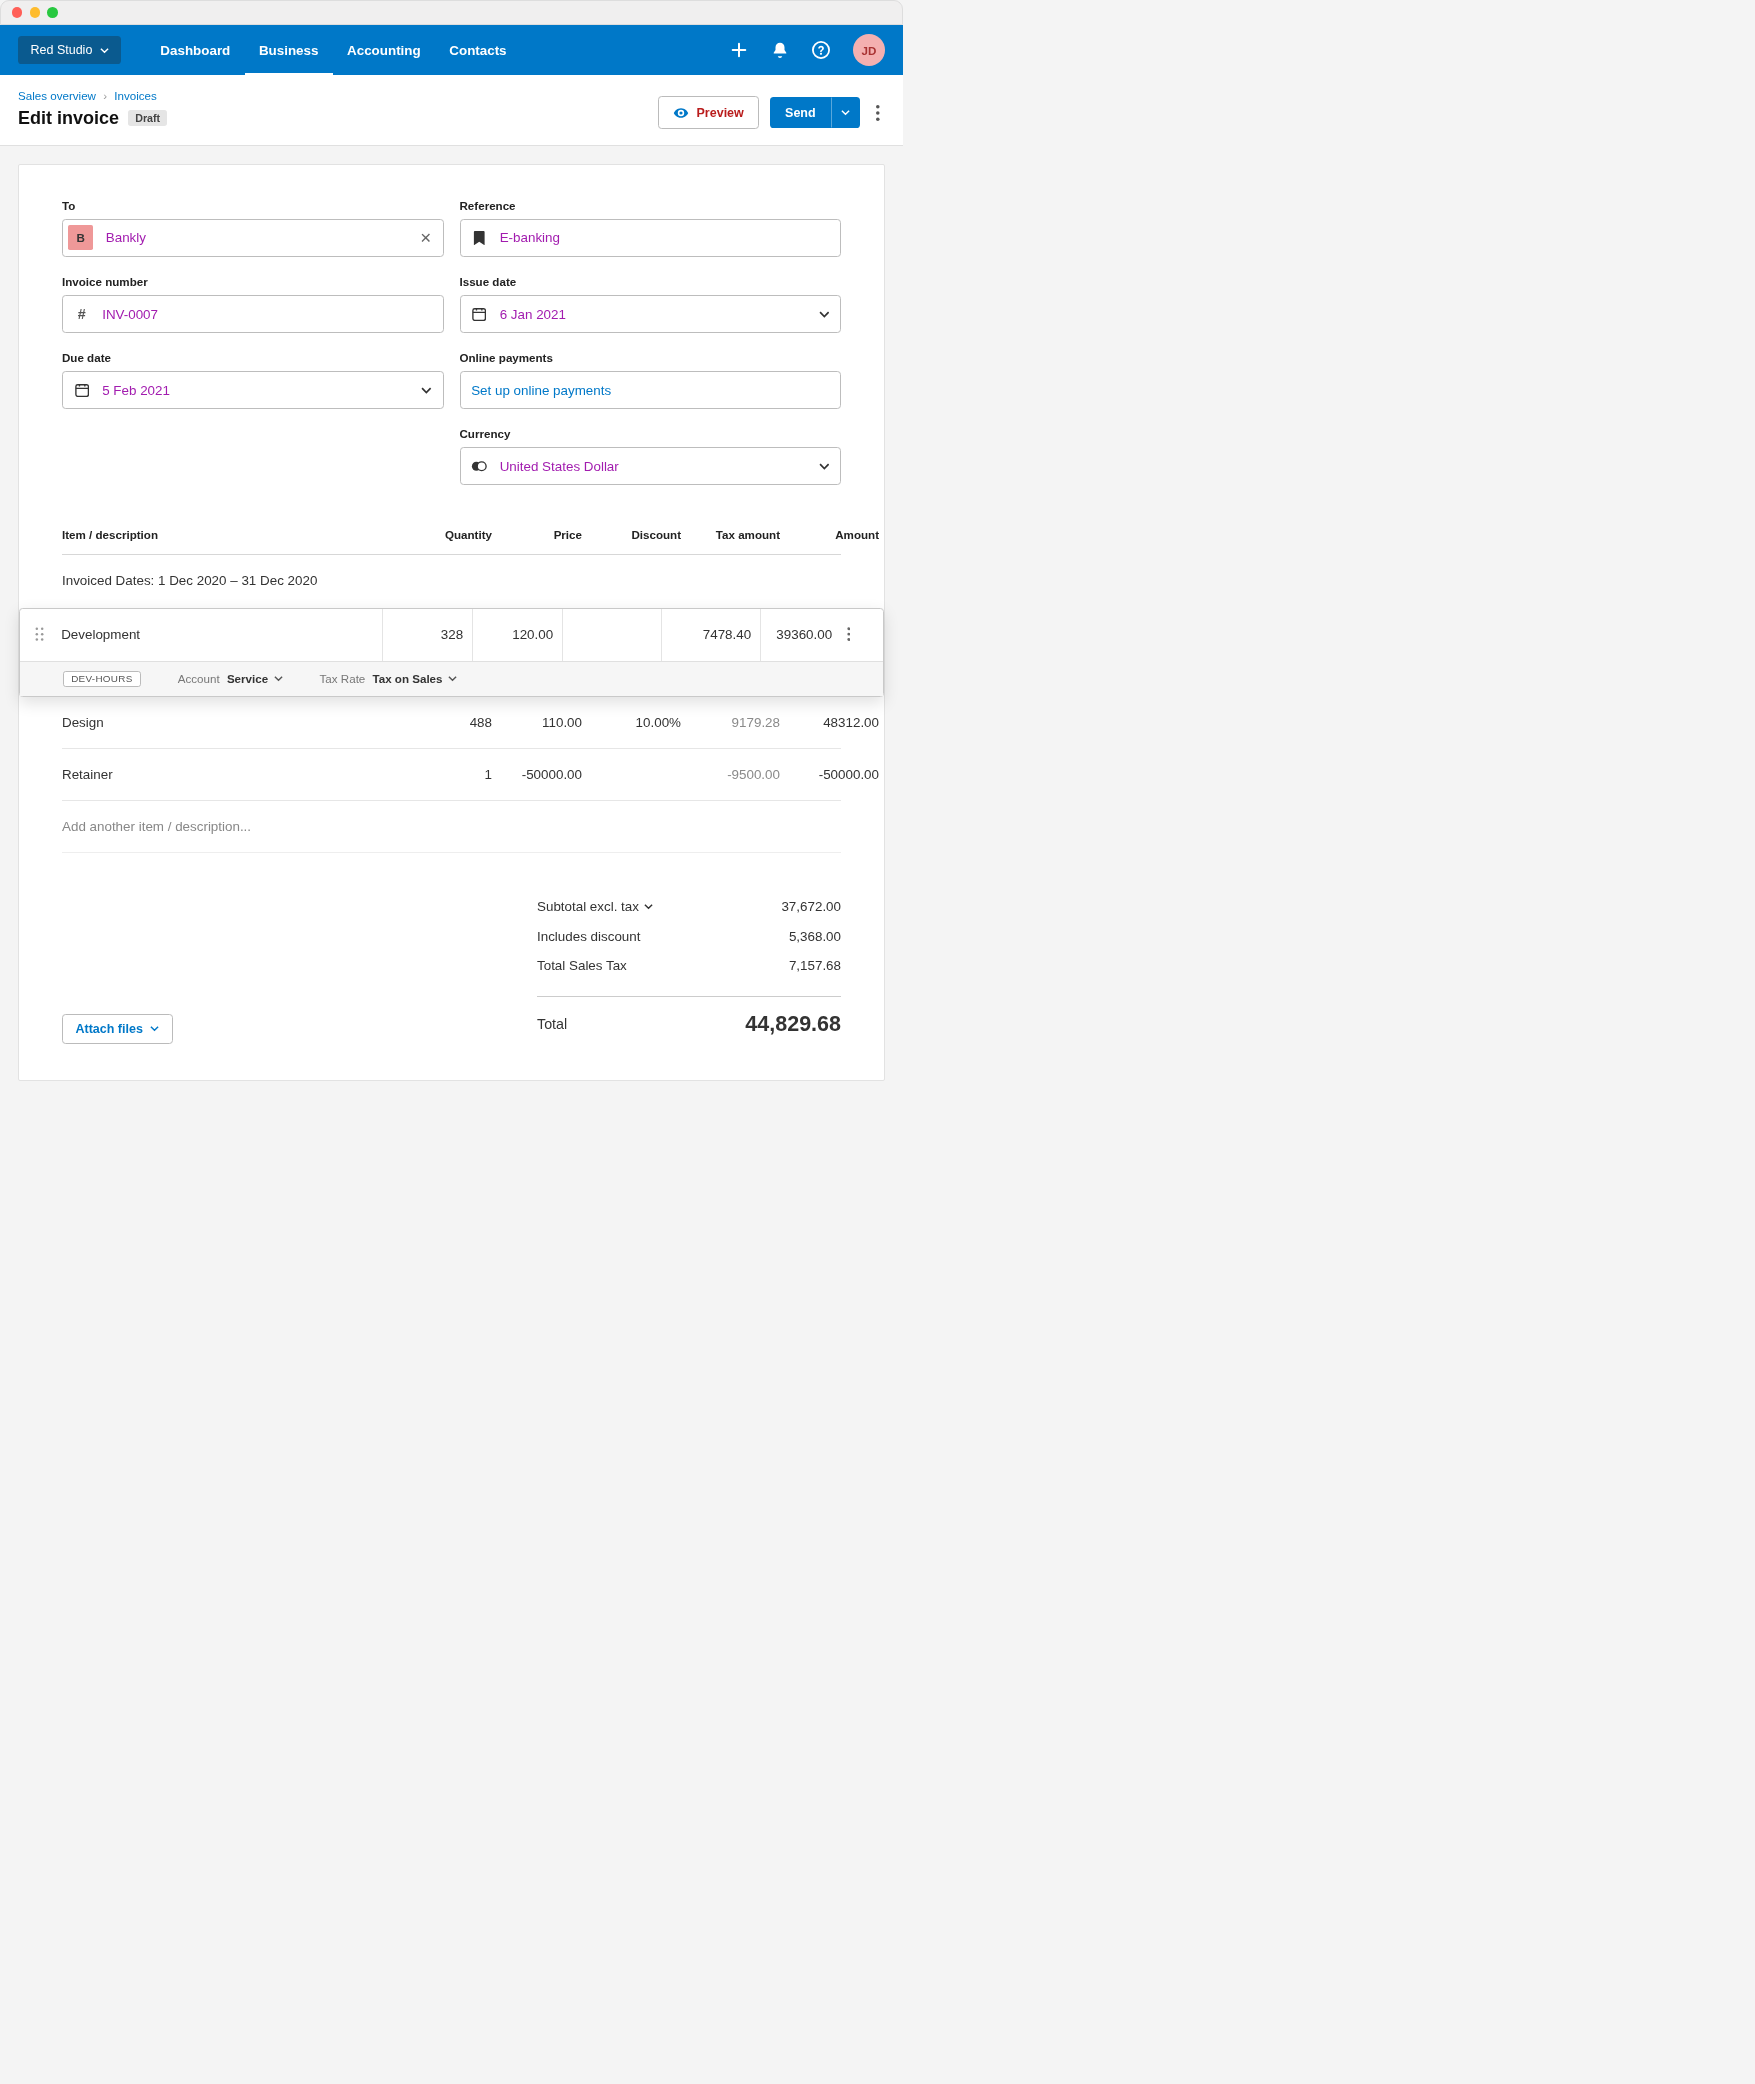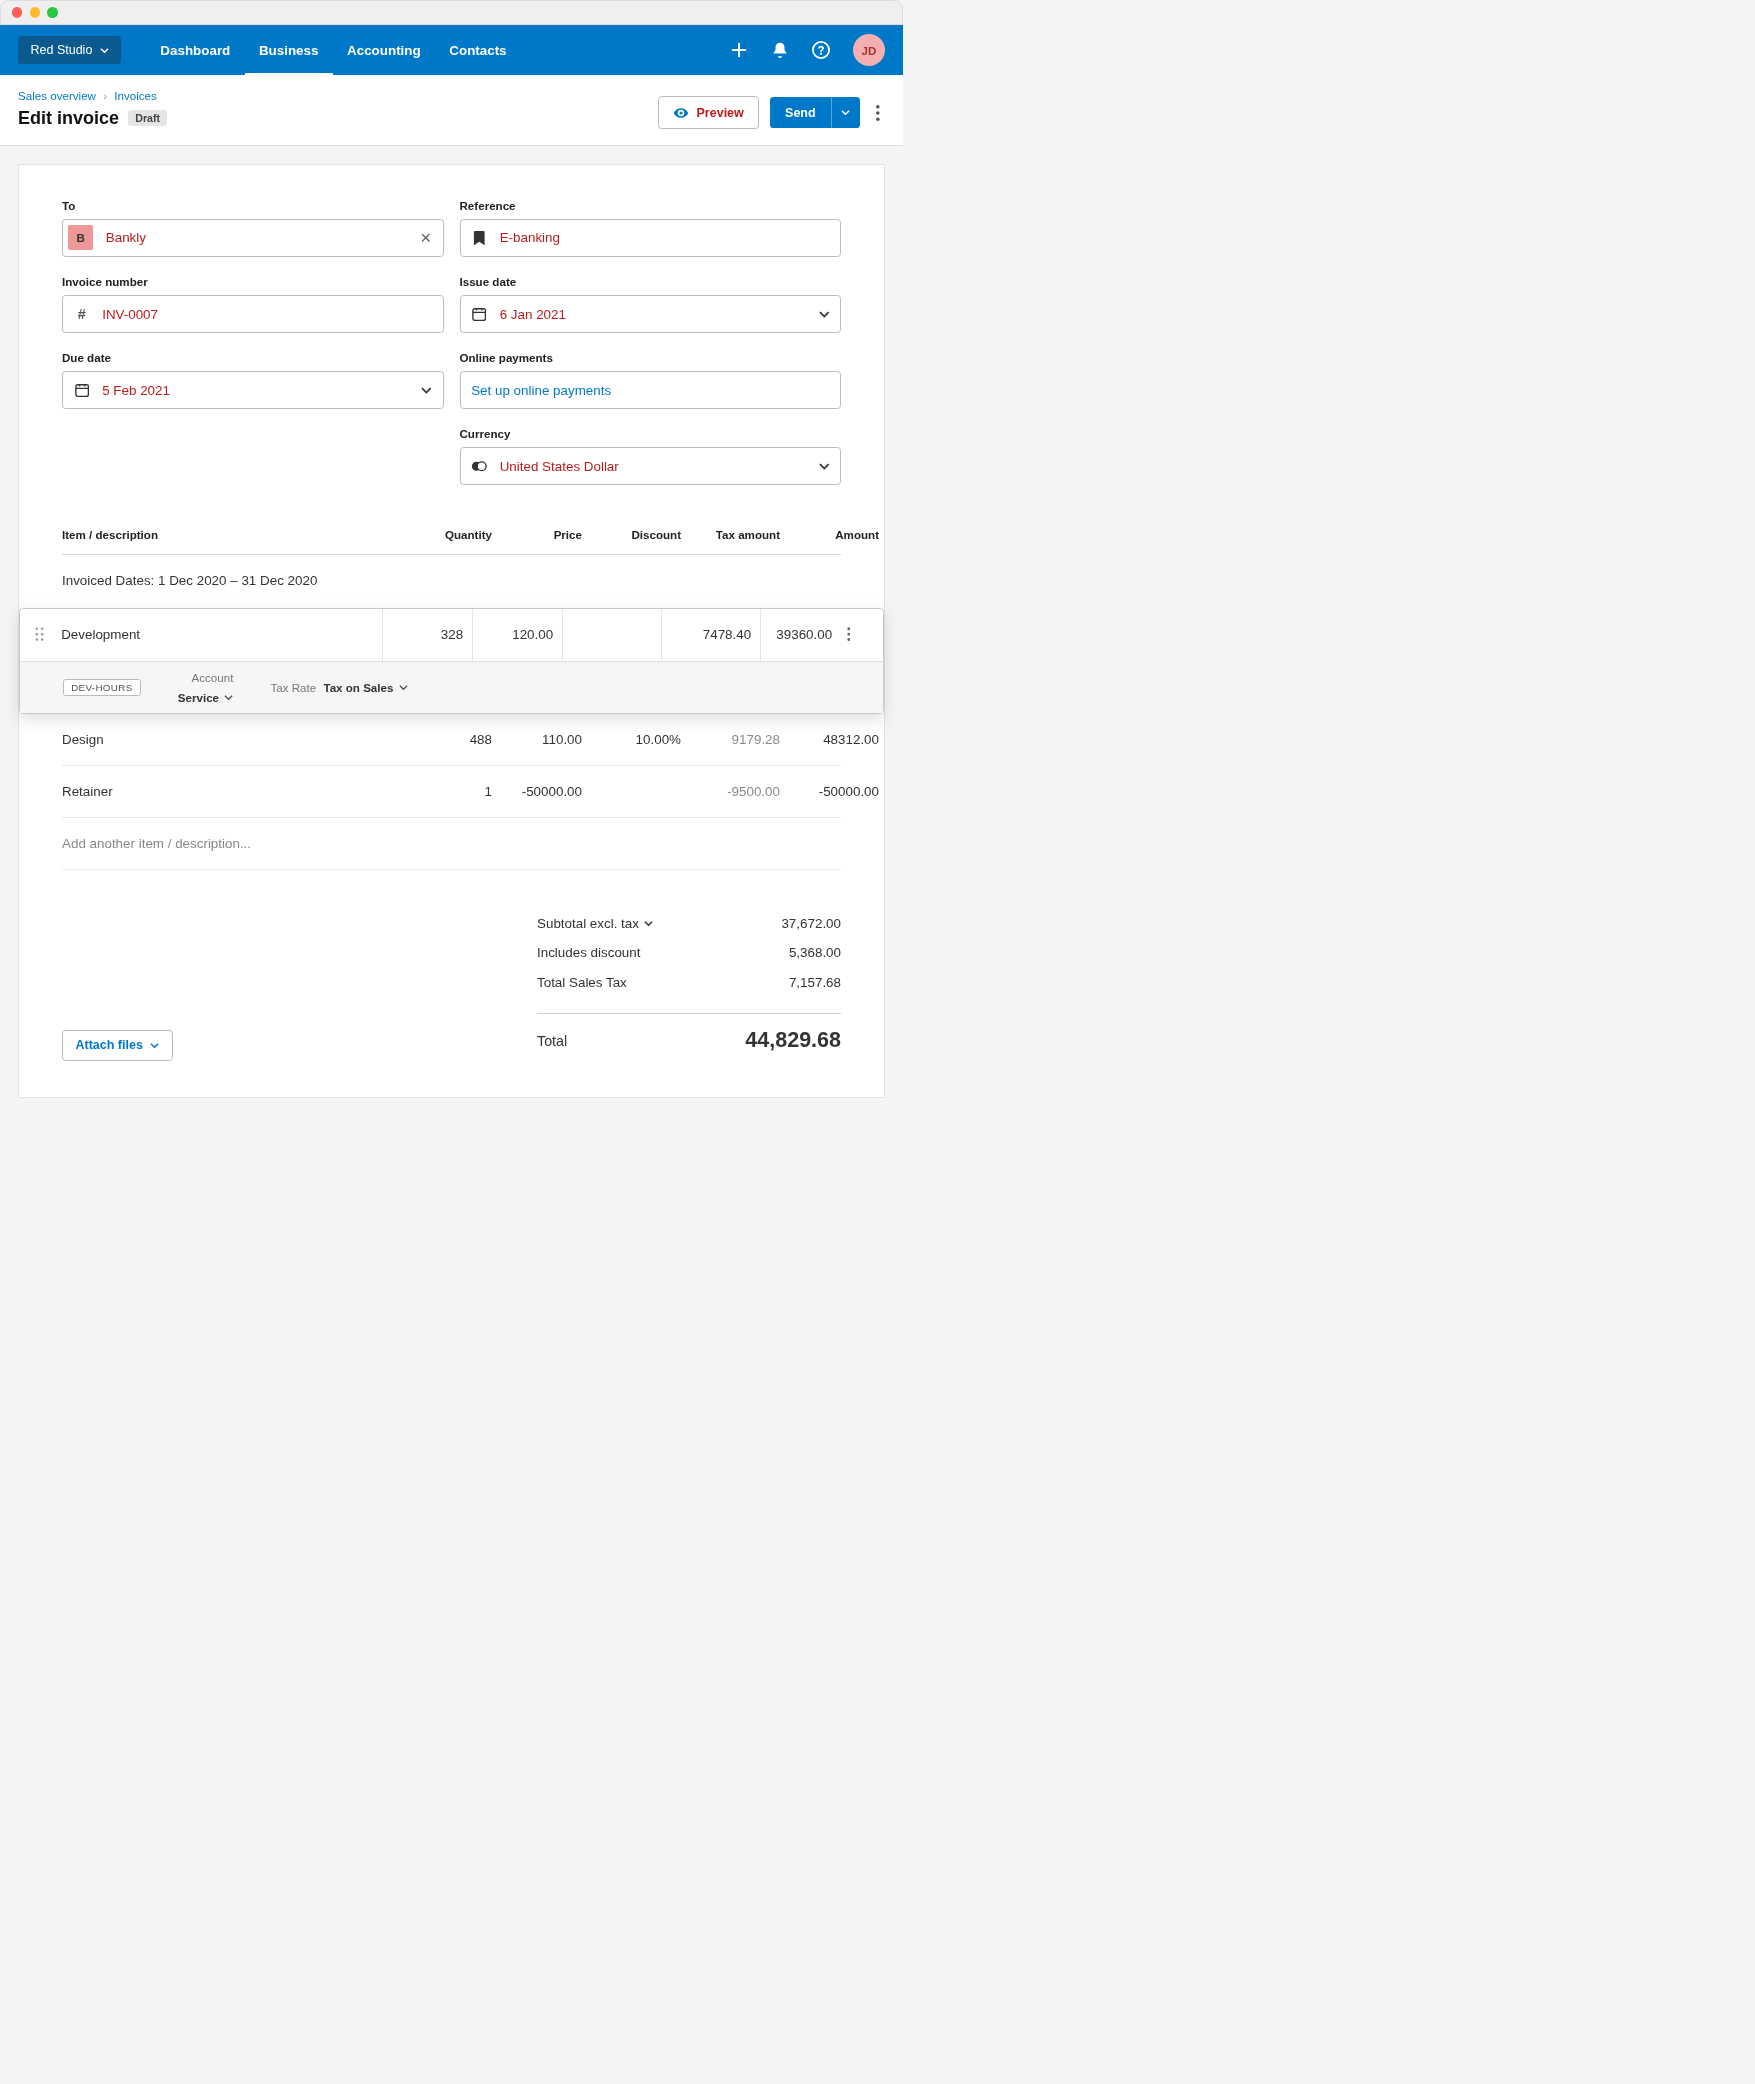--- a/index.html
+++ b/index.html
@@ -39,21 +39,21 @@
 
   
   .wrap { padding: 18px; background:#f4f4f4; }
   .card { background:#fff; border:0.9px solid #e2e2e2; border-radius:2px; padding: 34px 43px 36px 43px; }
 
   .form-grid { display:grid; grid-template-columns: 1fr 1fr; column-gap: 16px; row-gap: 18px; }
   .field { display:flex; flex-direction:column; gap:7.2px; }
   .field label { font-size:11.6px; font-weight:700; color:#222; }
   .input { border:0.9px solid #bdbdbd; border-radius:3.6px; height:38px; display:flex; align-items:center; padding: 0 10.7px; gap:12.5px; background:#fff; }
   .input .prefix-icon { width:16px; height:16px; fill:#555; flex-shrink:0; display:flex; align-items:center; justify-content:center;}
-  .input .value { flex:1; font-size:13.4px; color:#b91c1c; }
+  .input .value { flex:1; font-size:13.4px; color:#a21caf; }
   .input .clear { cursor:pointer; color:#666; font-size:14.3px; }
   .input .caret { cursor:pointer; }
   .input.link .value { color:#0078c8; }
   .contact-avatar { width:25px; height:25px; background:#ef9898; border-radius:1.8px; display:flex; align-items:center; justify-content:center; font-weight:700; color:#333; font-size:11.6px; margin-left:-5.4px;}
 
   
   .tbl { margin-top: 43px; }
   .thead { display:grid; grid-template-columns: 340px 90px 90px 99px 99px 99px; font-size:11.6px; font-weight:700; color:#222; padding-bottom:12.5px; border-bottom:0.9px solid #d7d7d7; }
   .thead .r { text-align:right; }
   .invdates { padding:18px 0 19.7px 0; font-size:13.4px; }
@@ -287,21 +287,21 @@
               <svg width="3.6" height="14.3" viewBox="0 0 4 16">
                   <circle cx="2" cy="2" r="1.6" fill="#666"></circle>
                   <circle cx="2" cy="8" r="1.6" fill="#666"></circle>
                   <circle cx="2" cy="14" r="1.6" fill="#666"></circle>
                 </svg>
             </div>
           </div>
         </div>
         <div class="sel-meta">
           <span class="pill">DEV-HOURS</span>
-          <span style="display:flex; gap:7.2px; align-items:flex-end;flex-direction:column;">
+          <span style="display:flex; gap:7.2px; align-items:flex-start;">
             <span class="meta-lbl">Account</span>
             <span class="meta-val">
               <span>Service</span>
               <svg width="9" height="9" viewBox="0 0 10 10">
                   <path d="M1 3l4 4 4-4" stroke="#555" stroke-width="1.6" fill="none"></path>
                 </svg>
             </span>
           </span>
           <span style="display:flex; gap:7.2px; align-items:center;">
             <span class="meta-lbl">Tax Rate</span>

